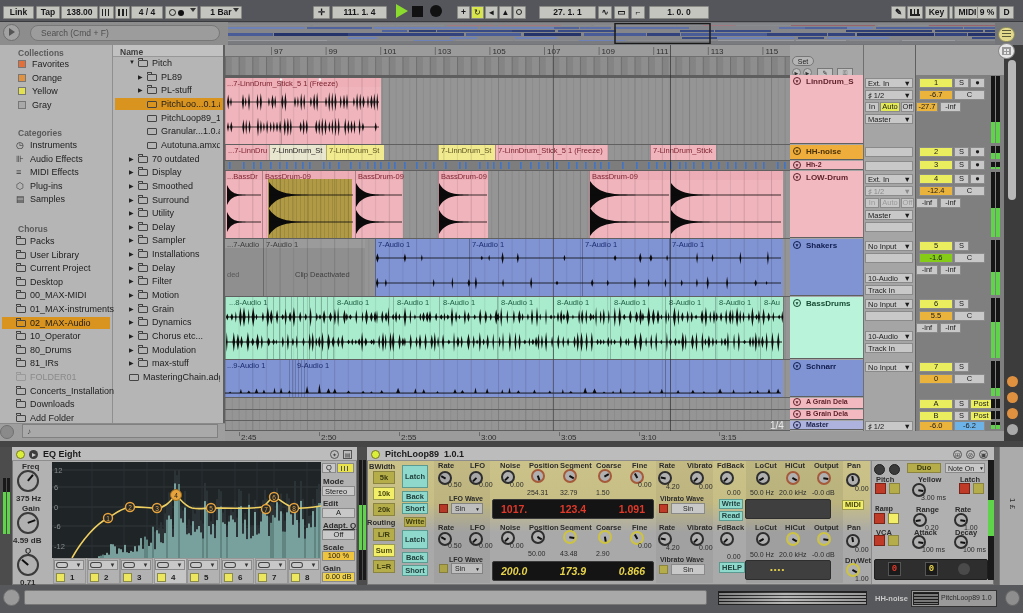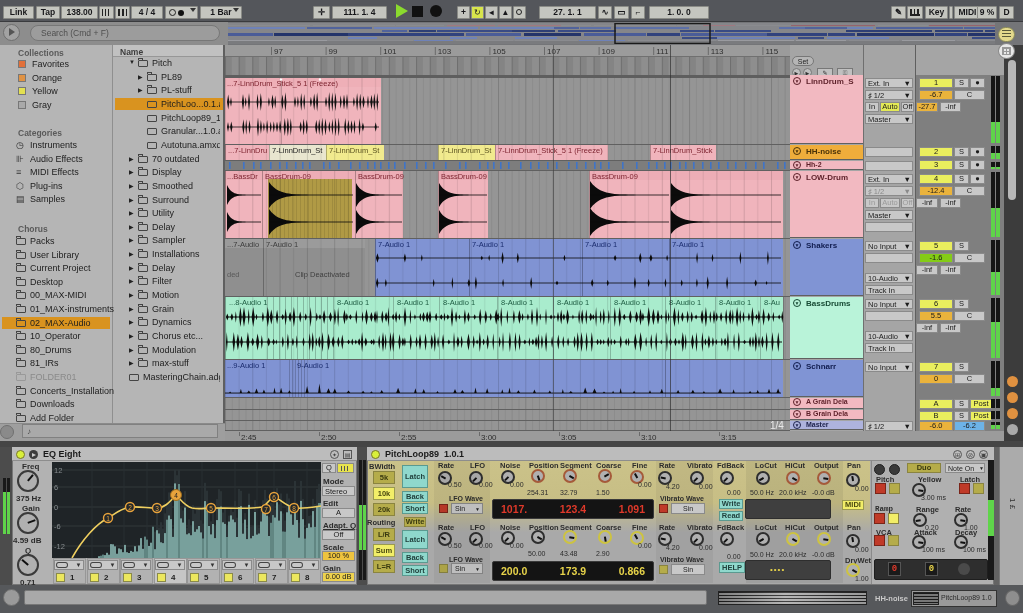--- a/index.html
+++ b/index.html
@@ -1216,21 +1216,21 @@
 <div style="position:absolute;left:632px;top:523px;font-size:7.5px;font-weight:bold;color:#2c2c2c;white-space:nowrap;">Fine</div>
 <div class="kn" style="position:absolute;left:630px;top:531px;width:14px;height:14px;border-radius:50%;background:#b0b0b0;border:2.5px solid #cdc340;--r:-30deg;">
     <i></i>
   </div>
 <div style="position:absolute;left:638px;top:542px;font-size:7px;font-weight:normal;color:#2c2c2c;white-space:nowrap;">0.00</div>
 <div style="position:absolute;left:492px;top:499px;width:162px;height:20px;background:#141414;border:1px solid #3a3a3a;border-radius:2px;font-family:'Liberation Mono',monospace;font-size:10.5px;font-weight:bold;color:#e0392a;line-height:19px;display:flex;justify-content:space-between;padding:0 8px;">
     <span>1017.</span>
     <span>123.4</span>
     <span>1.091</span>
   </div>
-<div style="position:absolute;left:492px;top:561px;width:162px;height:20px;background:#141414;border:1px solid #3a3a3a;border-radius:2px;font-family:'Liberation Mono',monospace;font-size:10.5px;font-weight:bold;color:#e8d44a;line-height:19px;display:flex;justify-content:space-between;padding:0 8px;">
+<div style="position:absolute;left:492px;top:561px;width:162px;height:20px;background:#141414;border:1px solid #3a3a3a;border-radius:2px;font-family:'Liberation Mono',monospace;font-size:10.5px;font-weight:bold;color:#e8d44a;line-height:19px;display:flex;justify-content:space-between;padding:0 8px;font-style:italic;">
     <span>200.0</span>
     <span>173.9</span>
     <span>0.866</span>
   </div>
 <div style="position:absolute;left:434px;top:461px;width:56px;height:122px;background:rgba(30,30,30,0.06);"></div>
 <div style="position:absolute;left:656px;top:461px;width:57px;height:122px;background:rgba(30,30,30,0.06);"></div>
 <div style="position:absolute;left:746px;top:461px;width:97px;height:122px;background:rgba(30,30,30,0.07);"></div>
 <div style="position:absolute;left:745px;top:499px;width:86px;height:20px;background:#3f3f3f;border:1px solid #2e2e2e;border-radius:2px;"></div>
 <div style="position:absolute;left:659px;top:461px;font-size:7.5px;font-weight:bold;color:#2c2c2c;white-space:nowrap;">Rate</div>
 <div class="kn" style="position:absolute;left:658px;top:471px;width:14px;height:14px;border-radius:50%;background:#b0b0b0;border:2.5px solid #2e2e2e;--r:-80deg;">

